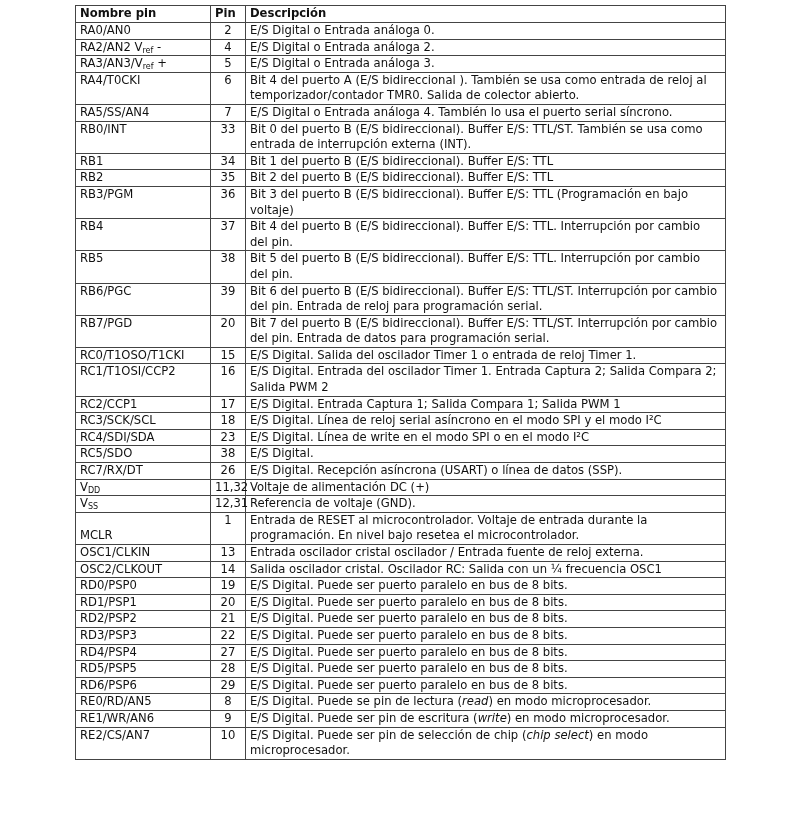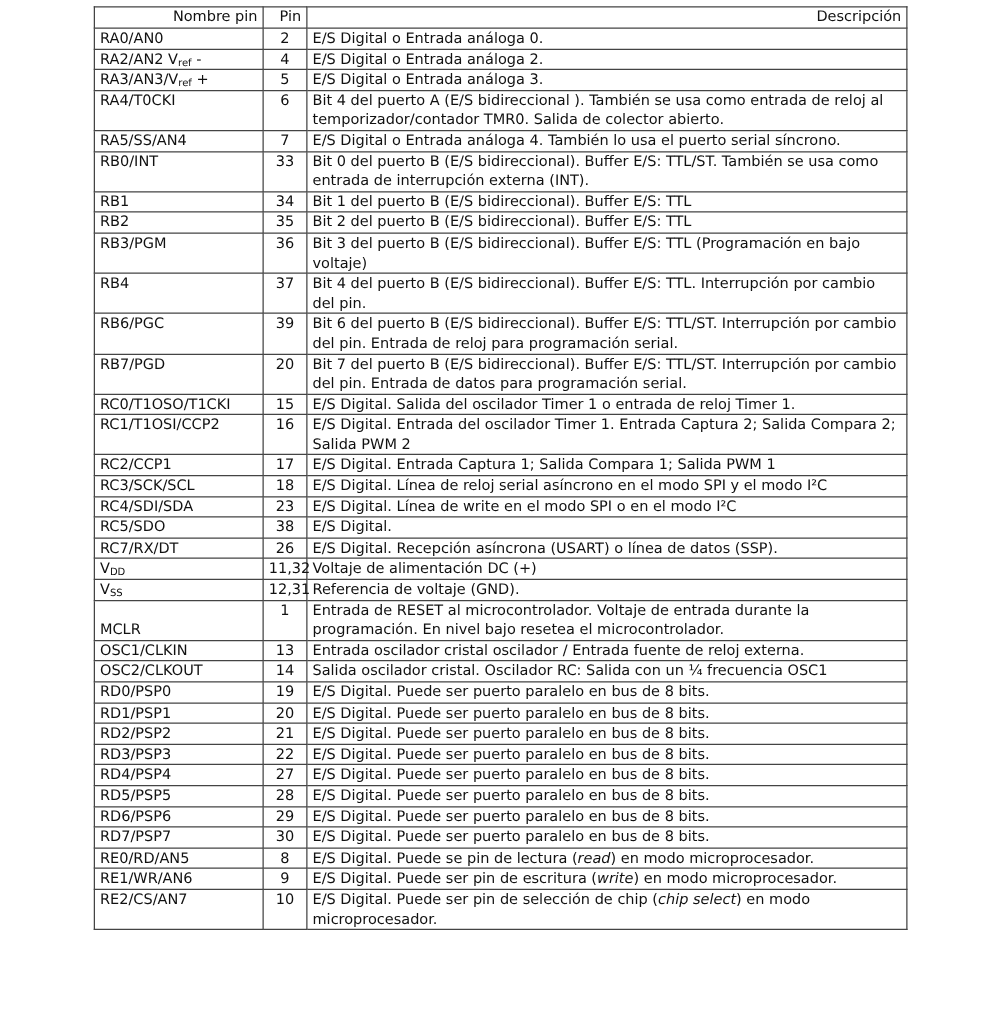--- a/index.html
+++ b/index.html
@@ -2,21 +2,21 @@
 <html><head>
 <meta charset="utf-8">
 <style>
   html, body { margin:0; padding:0; background:#ffffff; }
   body { width:800px; height:814px; position:relative; overflow:hidden;
          font-family:"DejaVu Sans", sans-serif; color:#111; }
   table.pins { position:absolute; left:75px; top:5px; width:650px;
                border-collapse:collapse; table-layout:fixed; font-size:11.6px; line-height:15.6px; }
   table.pins th, table.pins td { border:1px solid #444; padding:0 4px; vertical-align:top;
                white-space:normal; }
-  table.pins th { font-weight:normal; text-align:right; height:16px; }
+  table.pins th { font-weight:bold; text-align:left; height:16px; }
   col.c-name { width:135px; }
   col.c-pin { width:35px; }
   col.c-desc { width:480px; }
   td.pin { text-align:center; padding:0 2px; }
   td.name.bottom { vertical-align:bottom; }
   sub { font-size:8px; vertical-align:-2px; line-height:0; }
   i { }
 </style>
 </head>
 <body>
@@ -79,20 +79,25 @@
         <td class="name"><span>RB3/PGM</span></td>
         <td class="pin">36</td>
         <td class="desc">Bit 3 del puerto B (E/S bidireccional). Buffer E/S: TTL (Programación en bajo voltaje)</td>
       </tr>
       <tr>
         <td class="name"><span>RB4</span></td>
         <td class="pin">37</td>
         <td class="desc">Bit 4 del puerto B (E/S bidireccional). Buffer E/S: TTL. Interrupción por cambio del pin.</td>
       </tr>
       <tr>
+        <td class="name"><span>RB5</span></td>
+        <td class="pin">38</td>
+        <td class="desc">Bit 5 del puerto B (E/S bidireccional). Buffer E/S: TTL. Interrupción por cambio del pin.</td>
+      </tr>
+      <tr>
         <td class="name"><span>RB6/PGC</span></td>
         <td class="pin">39</td>
         <td class="desc">Bit 6 del puerto B (E/S bidireccional). Buffer E/S: TTL/ST. Interrupción por cambio del pin. Entrada de reloj para programación serial.</td>
       </tr>
       <tr>
         <td class="name"><span>RB7/PGD</span></td>
         <td class="pin">20</td>
         <td class="desc">Bit 7 del puerto B (E/S bidireccional). Buffer E/S: TTL/ST. Interrupción por cambio del pin. Entrada de datos para programación serial.</td>
       </tr>
       <tr>
@@ -181,25 +186,20 @@
         <td class="desc">E/S Digital. Puede ser puerto paralelo en bus de 8 bits.</td>
       </tr>
       <tr>
         <td class="name"><span>RD5/PSP5</span></td>
         <td class="pin">28</td>
         <td class="desc">E/S Digital. Puede ser puerto paralelo en bus de 8 bits.</td>
       </tr>
       <tr>
         <td class="name"><span>RD6/PSP6</span></td>
         <td class="pin">29</td>
-        <td class="desc">E/S Digital. Puede ser puerto paralelo en bus de 8 bits.</td>
-      </tr>
-      <tr>
-        <td class="name"><span>RD7/PSP7</span></td>
-        <td class="pin">30</td>
         <td class="desc">E/S Digital. Puede ser puerto paralelo en bus de 8 bits.</td>
       </tr>
       <tr>
         <td class="name"><span>RE0/RD/AN5</span></td>
         <td class="pin">8</td>
         <td class="desc"><span>E/S Digital. Puede se pin de lectura (</span><i>read</i><span>)  en modo microprocesador.</span></td>
       </tr>
       <tr>
         <td class="name"><span>RE1/WR/AN6</span></td>
         <td class="pin">9</td>

